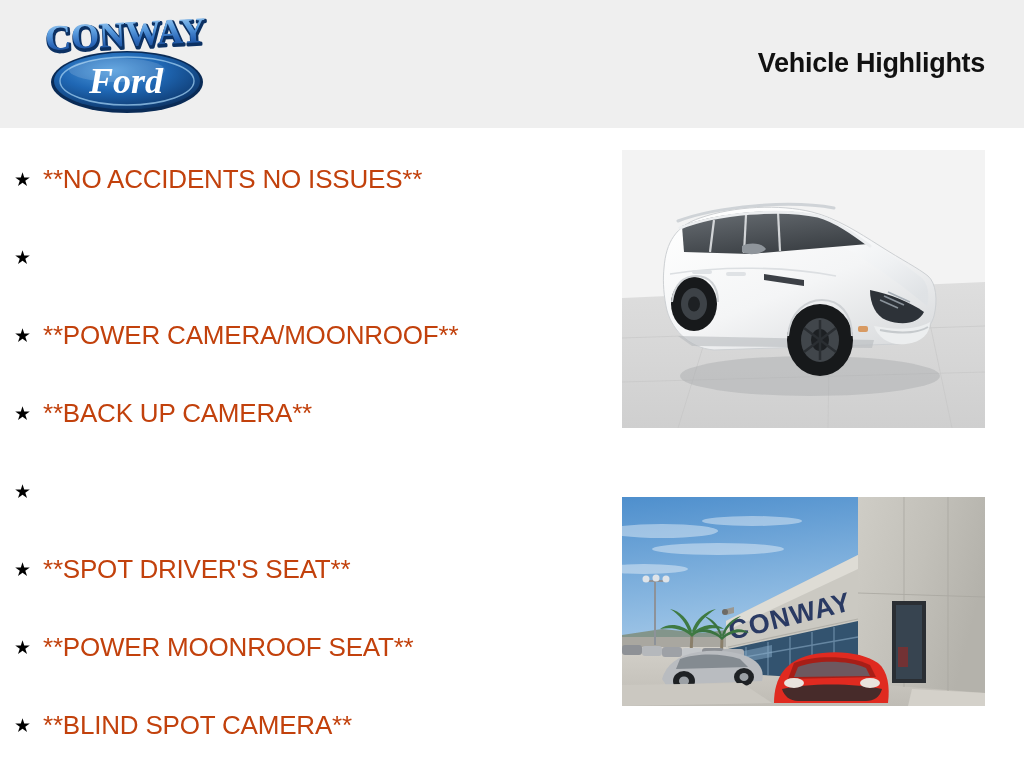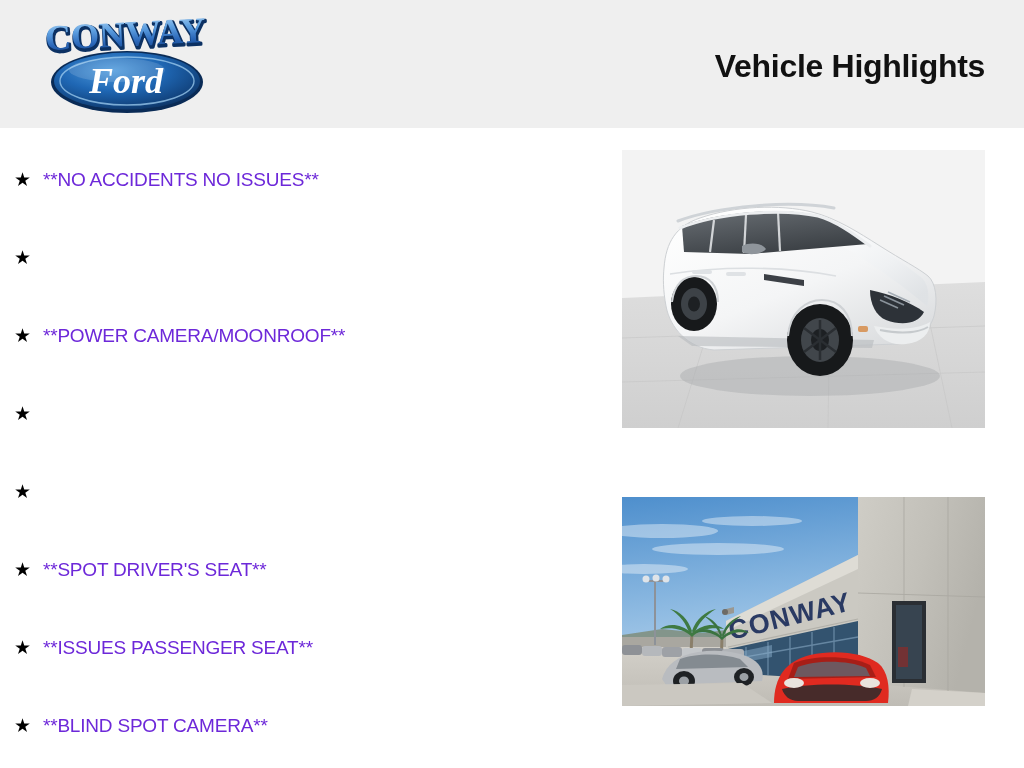--- a/index.html
+++ b/index.html
@@ -27,21 +27,21 @@
     position: absolute;
     left: 22px; top: 8px;
     width: 210px; height: 112px;
   }
   .logo-svg { display: block; width: 210px; height: 112px; }
 
   .header-title {
     position: absolute;
     right: 39px;
     top: 48px;
-    font-size: 32px;
+    font-size: 27px;
     font-weight: bold;
     color: #111111;
     letter-spacing: -0.3px;
     white-space: nowrap;
   }
 
   
   .features {
     position: absolute;
     left: 0;
@@ -61,23 +61,23 @@
   }
   .bullet-star {
     flex: 0 0 auto;
     font-size: 19px;
     line-height: 1;
     color: #000000;
     width: 29px;
     display: inline-block;
   }
   .feature-text {
-    font-size: 19px;
+    font-size: 26px;
     line-height: 1;
-    color: #6d28d9;
+    color: #c2410c;
     white-space: nowrap;
     letter-spacing: -0.2px;
   }
 
   
   .photo {
     position: absolute;
     overflow: hidden;
   }
   .photo-vehicle {
@@ -143,31 +143,32 @@
   </li>
   <li class="feature-item">
     <span class="bullet-star">★</span>
   </li>
   <li class="feature-item">
     <span class="bullet-star">★</span>
     <span class="feature-text">**POWER CAMERA/MOONROOF**</span>
   </li>
   <li class="feature-item">
     <span class="bullet-star">★</span>
+    <span class="feature-text">**BACK UP CAMERA**</span>
   </li>
   <li class="feature-item">
     <span class="bullet-star">★</span>
   </li>
   <li class="feature-item">
     <span class="bullet-star">★</span>
     <span class="feature-text">**SPOT DRIVER'S SEAT**</span>
   </li>
   <li class="feature-item">
     <span class="bullet-star">★</span>
-    <span class="feature-text">**ISSUES PASSENGER SEAT**</span>
+    <span class="feature-text">**POWER MOONROOF SEAT**</span>
   </li>
   <li class="feature-item">
     <span class="bullet-star">★</span>
     <span class="feature-text">**BLIND SPOT CAMERA**</span>
   </li>
 </ul>
 
 <div class="photo photo-vehicle">
   <svg viewBox="0 0 363 278" xmlns="http://www.w3.org/2000/svg">
     <defs>

